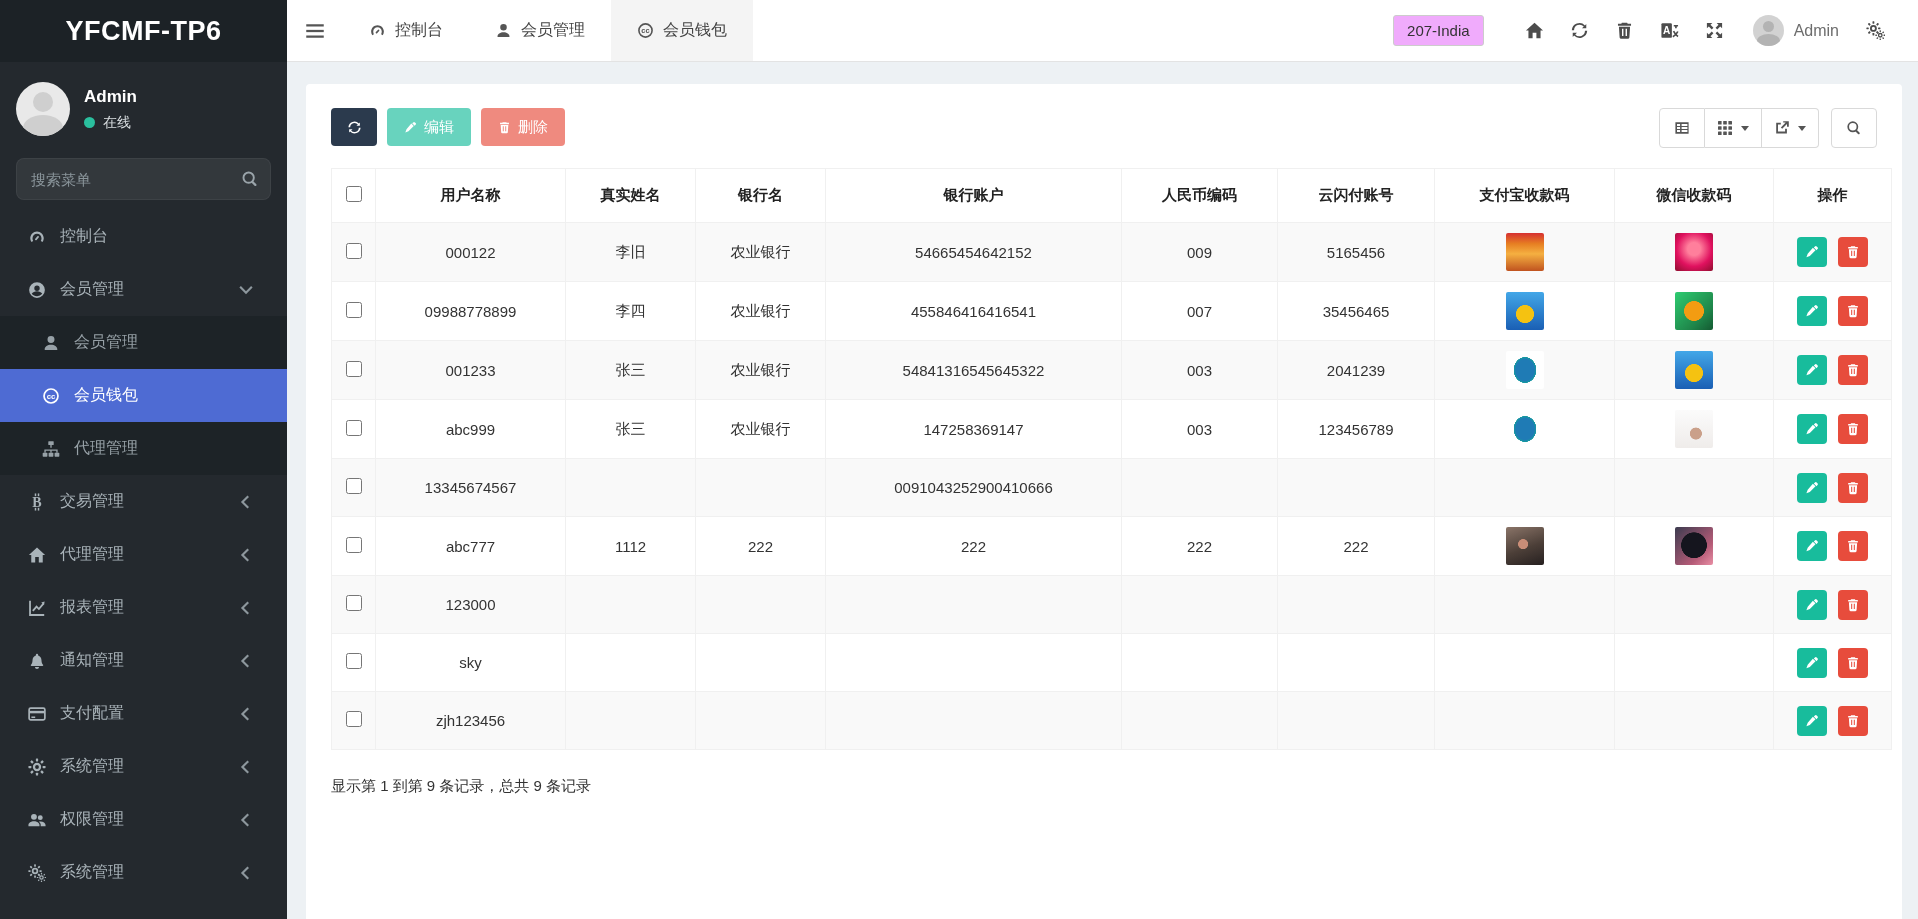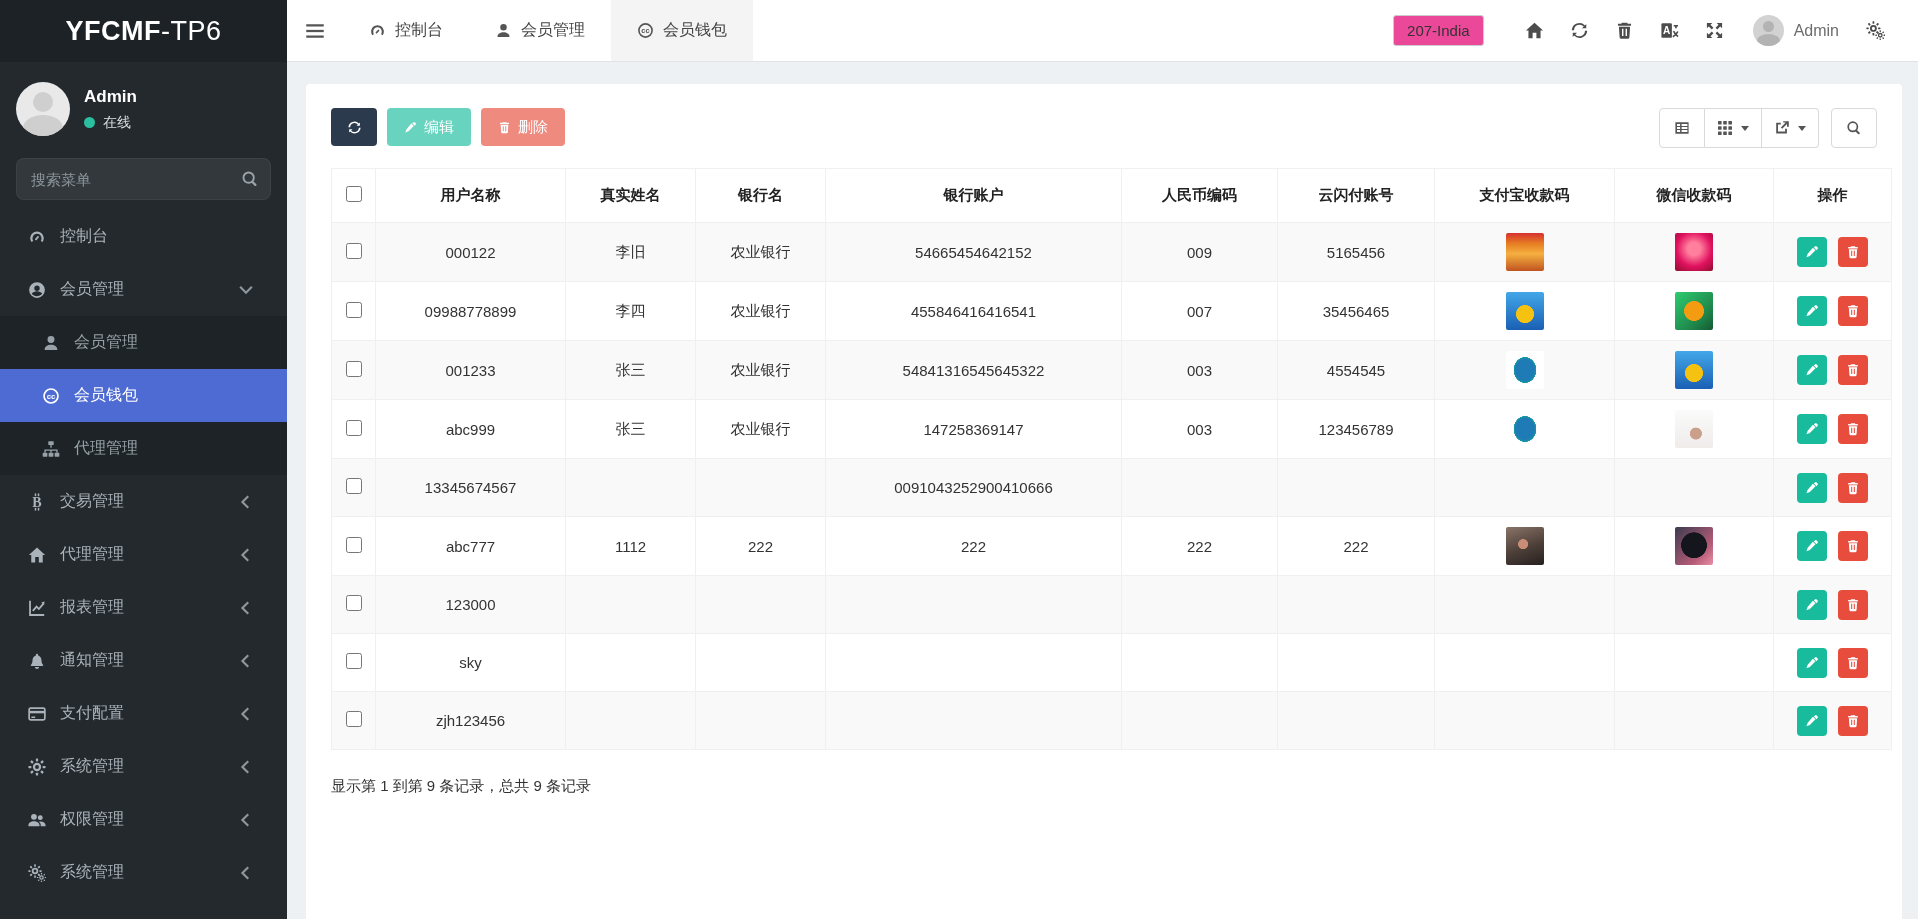--- a/index.html
+++ b/index.html
@@ -5,21 +5,21 @@
   * { margin:0; padding:0; box-sizing:border-box; }
   html,body { width:1918px; height:919px; overflow:hidden;
     font-family:"Liberation Sans",sans-serif; background:#edf1f4; color:#333; }
 
   
   .sidebar { position:absolute; left:0; top:0; width:287px; height:919px;
     background:#24292e; z-index:5; }
   .logo { height:62px; background:#1c2226; display:flex; align-items:center;
     justify-content:center; color:#fff; font-size:27px; letter-spacing:.5px; }
   .logo b { font-weight:bold; }
-  .logo span { font-weight:400; }
+  .logo span { font-weight:700; }
   .user-panel { display:flex; align-items:center; padding:20px 16px 18px 16px; }
   .avatar-big { width:54px; height:54px; border-radius:50%; background:#e9e9e9;
     position:relative; overflow:hidden; flex:0 0 54px; }
   .avatar-big::before { content:""; position:absolute; left:17px; top:10px;
     width:20px; height:20px; border-radius:50%; background:#cfcfcf; }
   .avatar-big::after { content:""; position:absolute; left:7px; top:33px;
     width:40px; height:26px; border-radius:50% 50% 0 0; background:#cfcfcf; }
   .user-meta { margin-left:14px; }
   .user-name { color:#fff; font-weight:bold; font-size:17px; margin-bottom:7px; }
   .user-status { color:#d9dee1; font-size:14px; display:flex; align-items:center; }
@@ -51,21 +51,21 @@
     background:#fff; border-bottom:1px solid #e3e3e3; display:flex; align-items:stretch; }
   .burger { width:56px; display:flex; align-items:center; justify-content:center;
     color:#555; cursor:pointer; }
   .burger .ic { width:20px; height:20px; }
   .tabs { display:flex; }
   .tab { display:flex; align-items:center; padding:0 26px; font-size:16px;
     color:#444; cursor:pointer; }
   .tab .ic { width:17px; height:17px; margin-right:9px; color:#555; }
   .tab.active { background:#f4f4f4; }
   .top-right { margin-left:auto; display:flex; align-items:center; padding-right:20px; }
-  .region-btn { border:1px solid #ccc; border-radius:3px; background:#ec4899;
+  .region-btn { border:1px solid #ccc; border-radius:3px; background:#f0abfc;
     padding:6px 13px; font-size:15px; color:#333; margin-right:28px; cursor:pointer; }
   .top-icon { color:#4c4c4c; margin:0 13px; cursor:pointer; }
   .top-icon .ic, .top-icon.ic { width:19px; height:19px; }
   .top-user { display:flex; align-items:center; margin:0 14px 0 16px; cursor:pointer; }
   .avatar-sm { width:31px; height:31px; border-radius:50%; background:#d2d2d2;
     position:relative; overflow:hidden; margin-right:10px; }
   .avatar-sm::before { content:""; position:absolute; left:10px; top:6px; width:11px;
     height:11px; border-radius:50%; background:#b3b3b3; }
   .avatar-sm::after { content:""; position:absolute; left:4px; top:19px; width:23px;
     height:14px; border-radius:50% 50% 0 0; background:#b3b3b3; }
@@ -661,21 +661,21 @@
     </td>
   </tr>
 
   <tr>
     <td><input type="checkbox" style=""></td>
     <td>001233</td>
     <td>张三</td>
     <td>农业银行</td>
     <td>54841316545645322</td>
     <td>003</td>
-    <td>4554545</td>
+    <td>2041239</td>
     <td><span class="qr qr-benz"></span></td>
     <td><span class="qr qr-bluegame"></span></td>
     <td>
       <button class="act-btn act-edit">
         <span class="ic">
                   <svg viewBox="0 0 16 16">
                     <use href="#i-pencil"></use>
                   </svg>
                 </span>
       </button>

